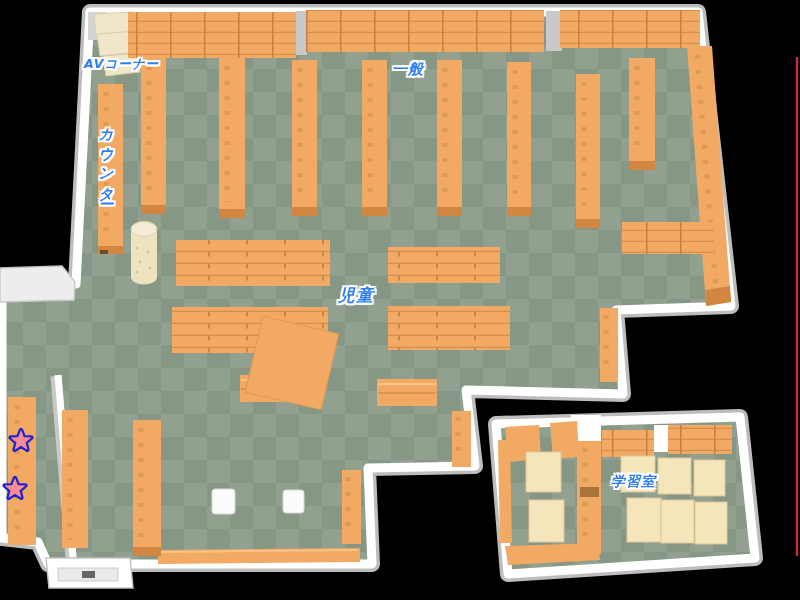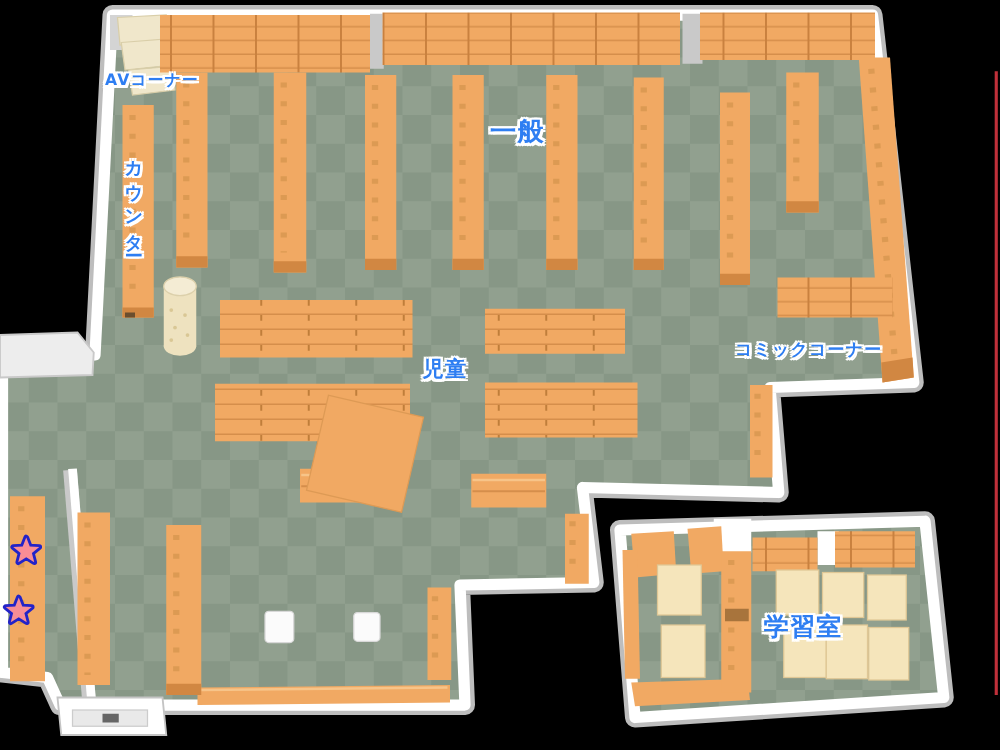--- a/index.html
+++ b/index.html
@@ -22,20 +22,21 @@
   .cream{fill:#f0e7cb;stroke:#d9cea9;stroke-width:1;}
   .stool{fill:#fbfbfb;stroke:#d8d8d8;stroke-width:1;}
   
   .map-label{
     position:absolute;font-weight:bold;color:#2e7ef2;white-space:nowrap;
     letter-spacing:1px;
     text-shadow:
       -2px -2px 0 #fff, 0 -2px 0 #fff, 2px -2px 0 #fff,
       -2px 0 0 #fff, 2px 0 0 #fff,
       -2px 2px 0 #fff, 0 2px 0 #fff, 2px 2px 0 #fff;
+    font-style: italic;
   }
   .vertical{writing-mode:vertical-rl;letter-spacing:3px;}
 </style>
 </head>
 <body>
 
 <div class="stage">
 <svg width="800" height="600" viewBox="0 0 800 600">
   <defs>
     <pattern id="floor" width="46" height="46" patternUnits="userSpaceOnUse">
@@ -243,17 +244,16 @@
   </g>
   <g transform="translate(15,489)">
     <path d="M0,-11 L2.8,-3.8 L10.4,-3.4 L4.5,1.4 L6.4,8.8 L0,4.7 L-6.4,8.8 L-4.5,1.4 L-10.4,-3.4 L-2.8,-3.8 Z" paint-order="stroke" stroke-linejoin="round" stroke-width="4.5" fill="#f98d95" stroke="#2323c8"></path>
   </g>
 
   <line x1="797" y1="57" x2="797" y2="556" stroke-width="2.5" stroke="#c0303a"></line>
 </svg>
 
   <div class="map-label" style="left:84px;top:56px;font-size:12.5px;">AVコーナー</div>
   <div class="map-label vertical" style="left:96px;top:118px;font-size:14.5px;">カウンター</div>
-  <div class="map-label" style="left:392px;top:60px;font-size:21px;margin-top:31px;">一般</div>
+  <div class="map-label" style="left:392px;top:60px;font-size:15px;">一般</div>
   <div class="map-label" style="left:338px;top:284px;font-size:17px;">児童</div>
-  <div class="map-label" style="left:588px;top:271px;font-size:13.5px;">コミックコーナー</div>
-  <div class="map-label" style="left:611px;top:488px;font-size:20px;">学習室</div>
+  <div class="map-label" style="left:611px;top:473px;font-size:14px;">学習室</div>
 </div>
 
 </body></html>

